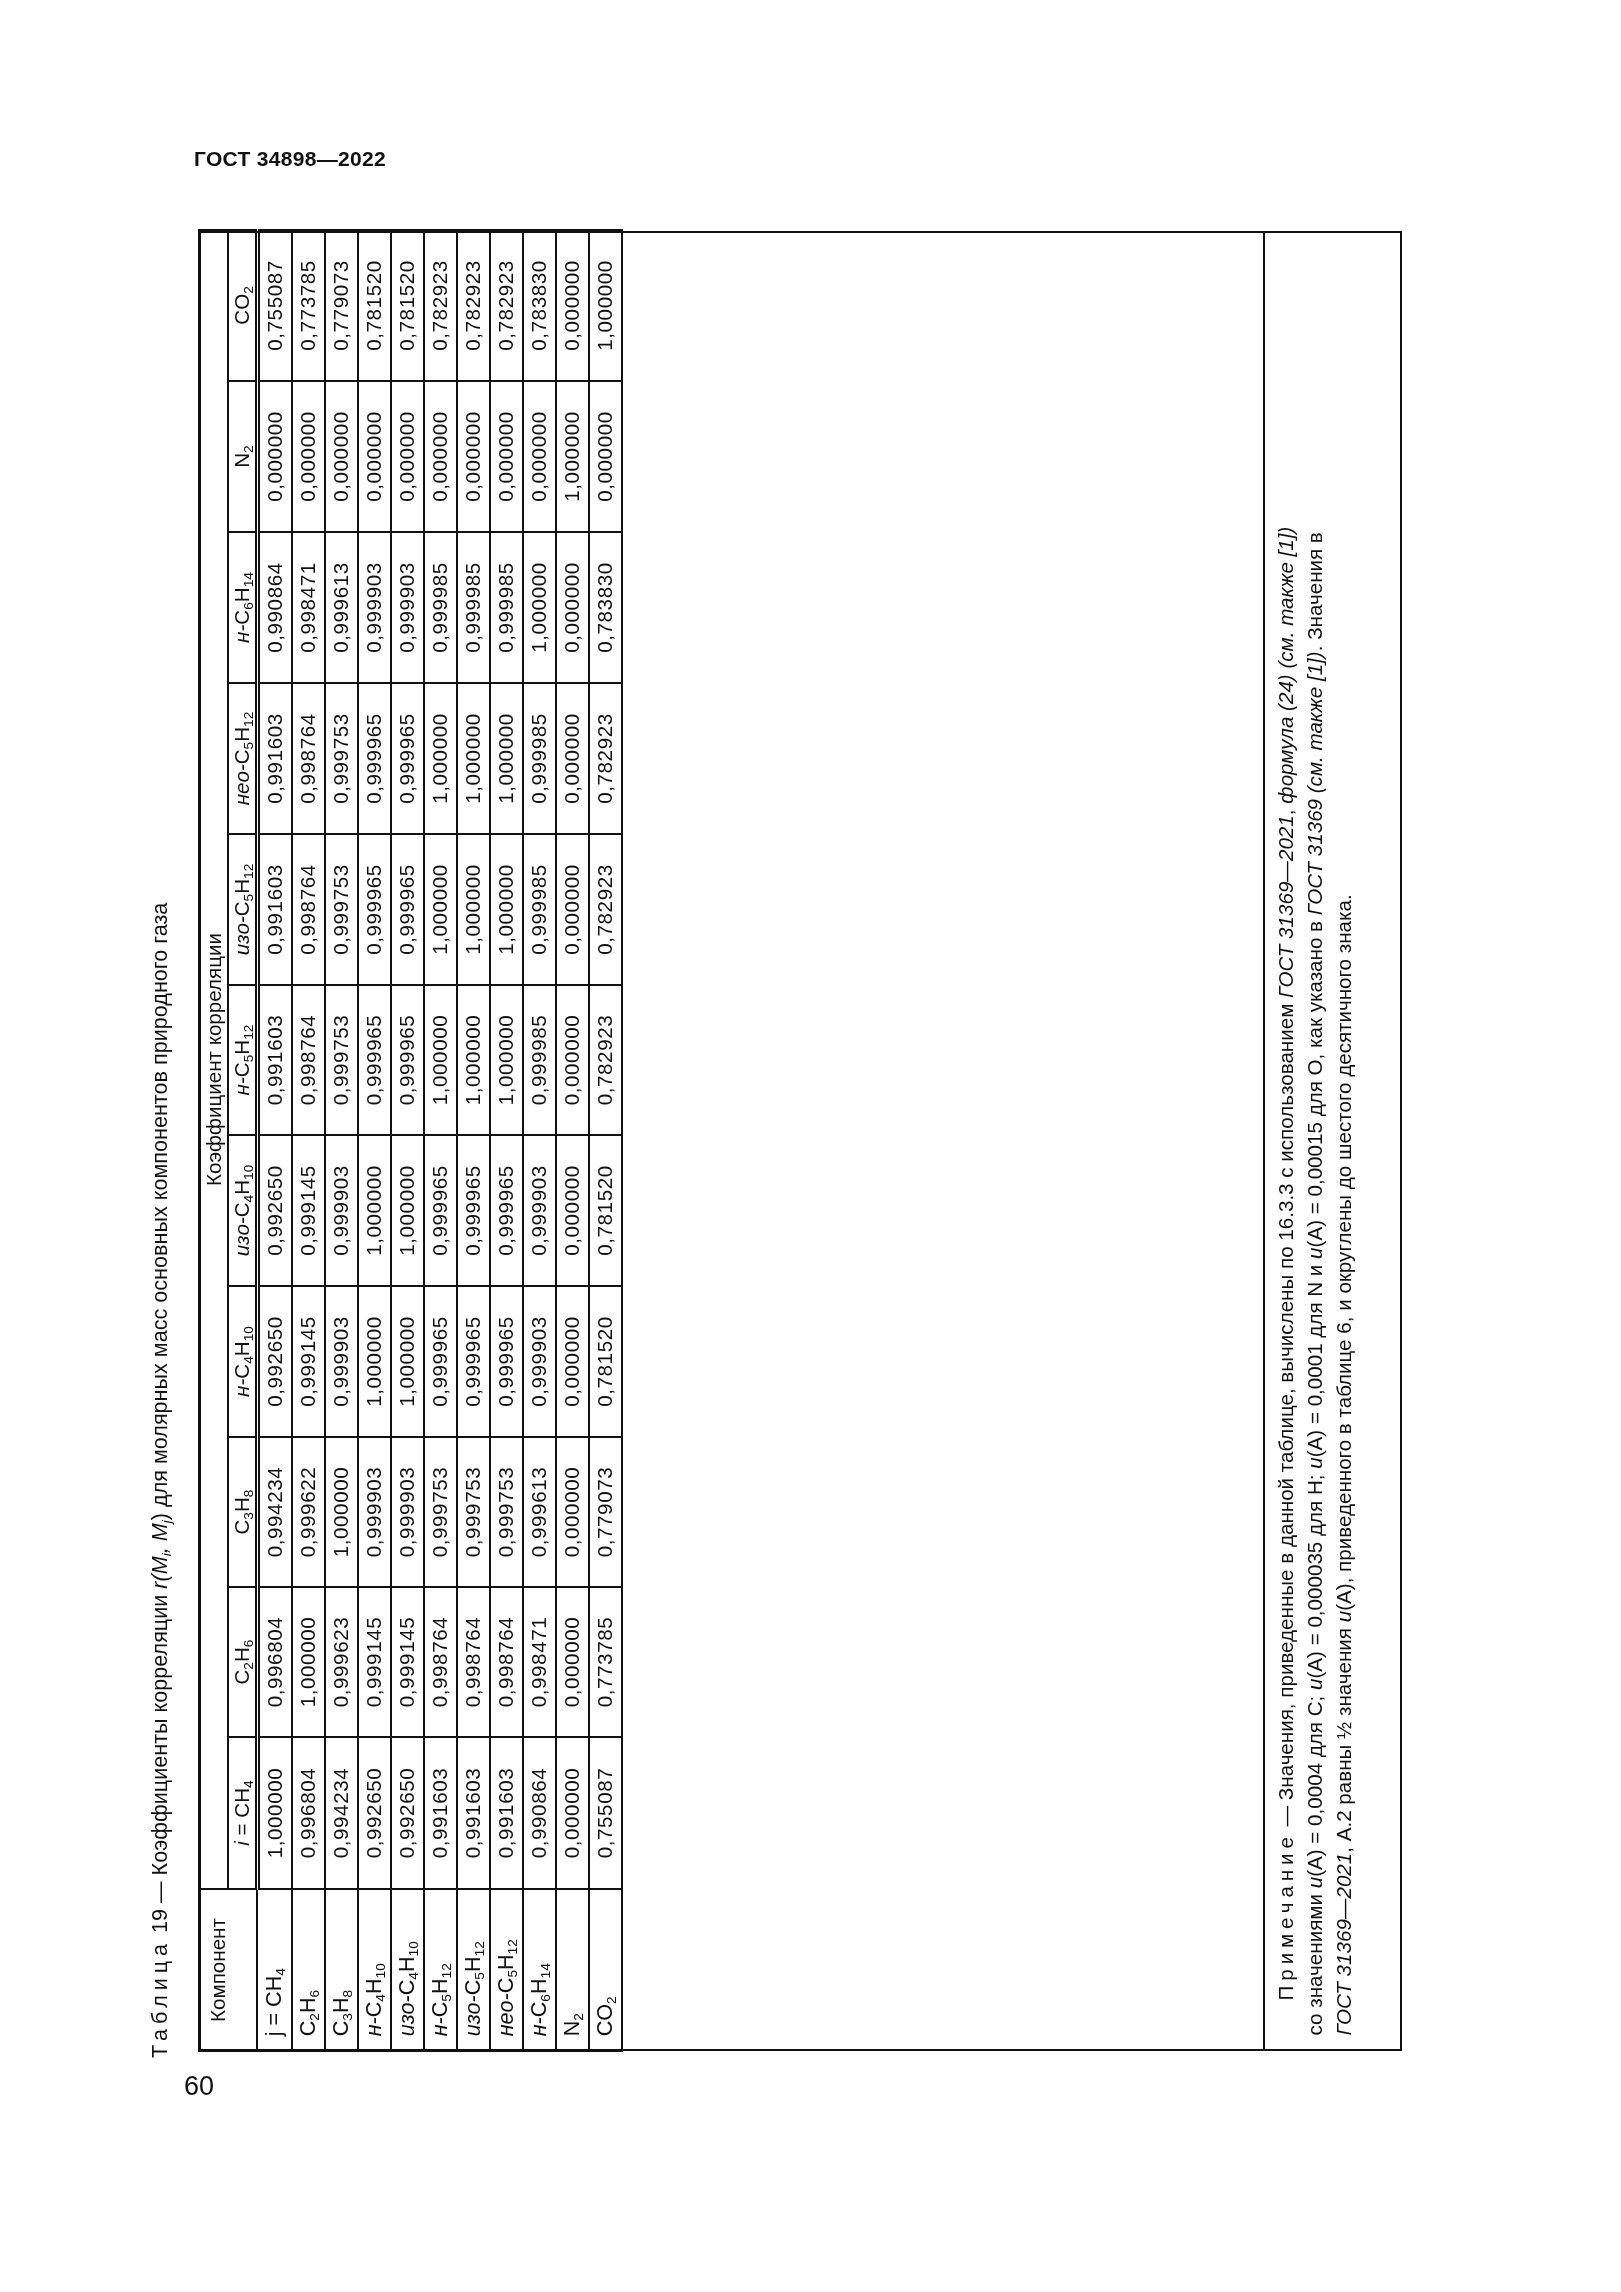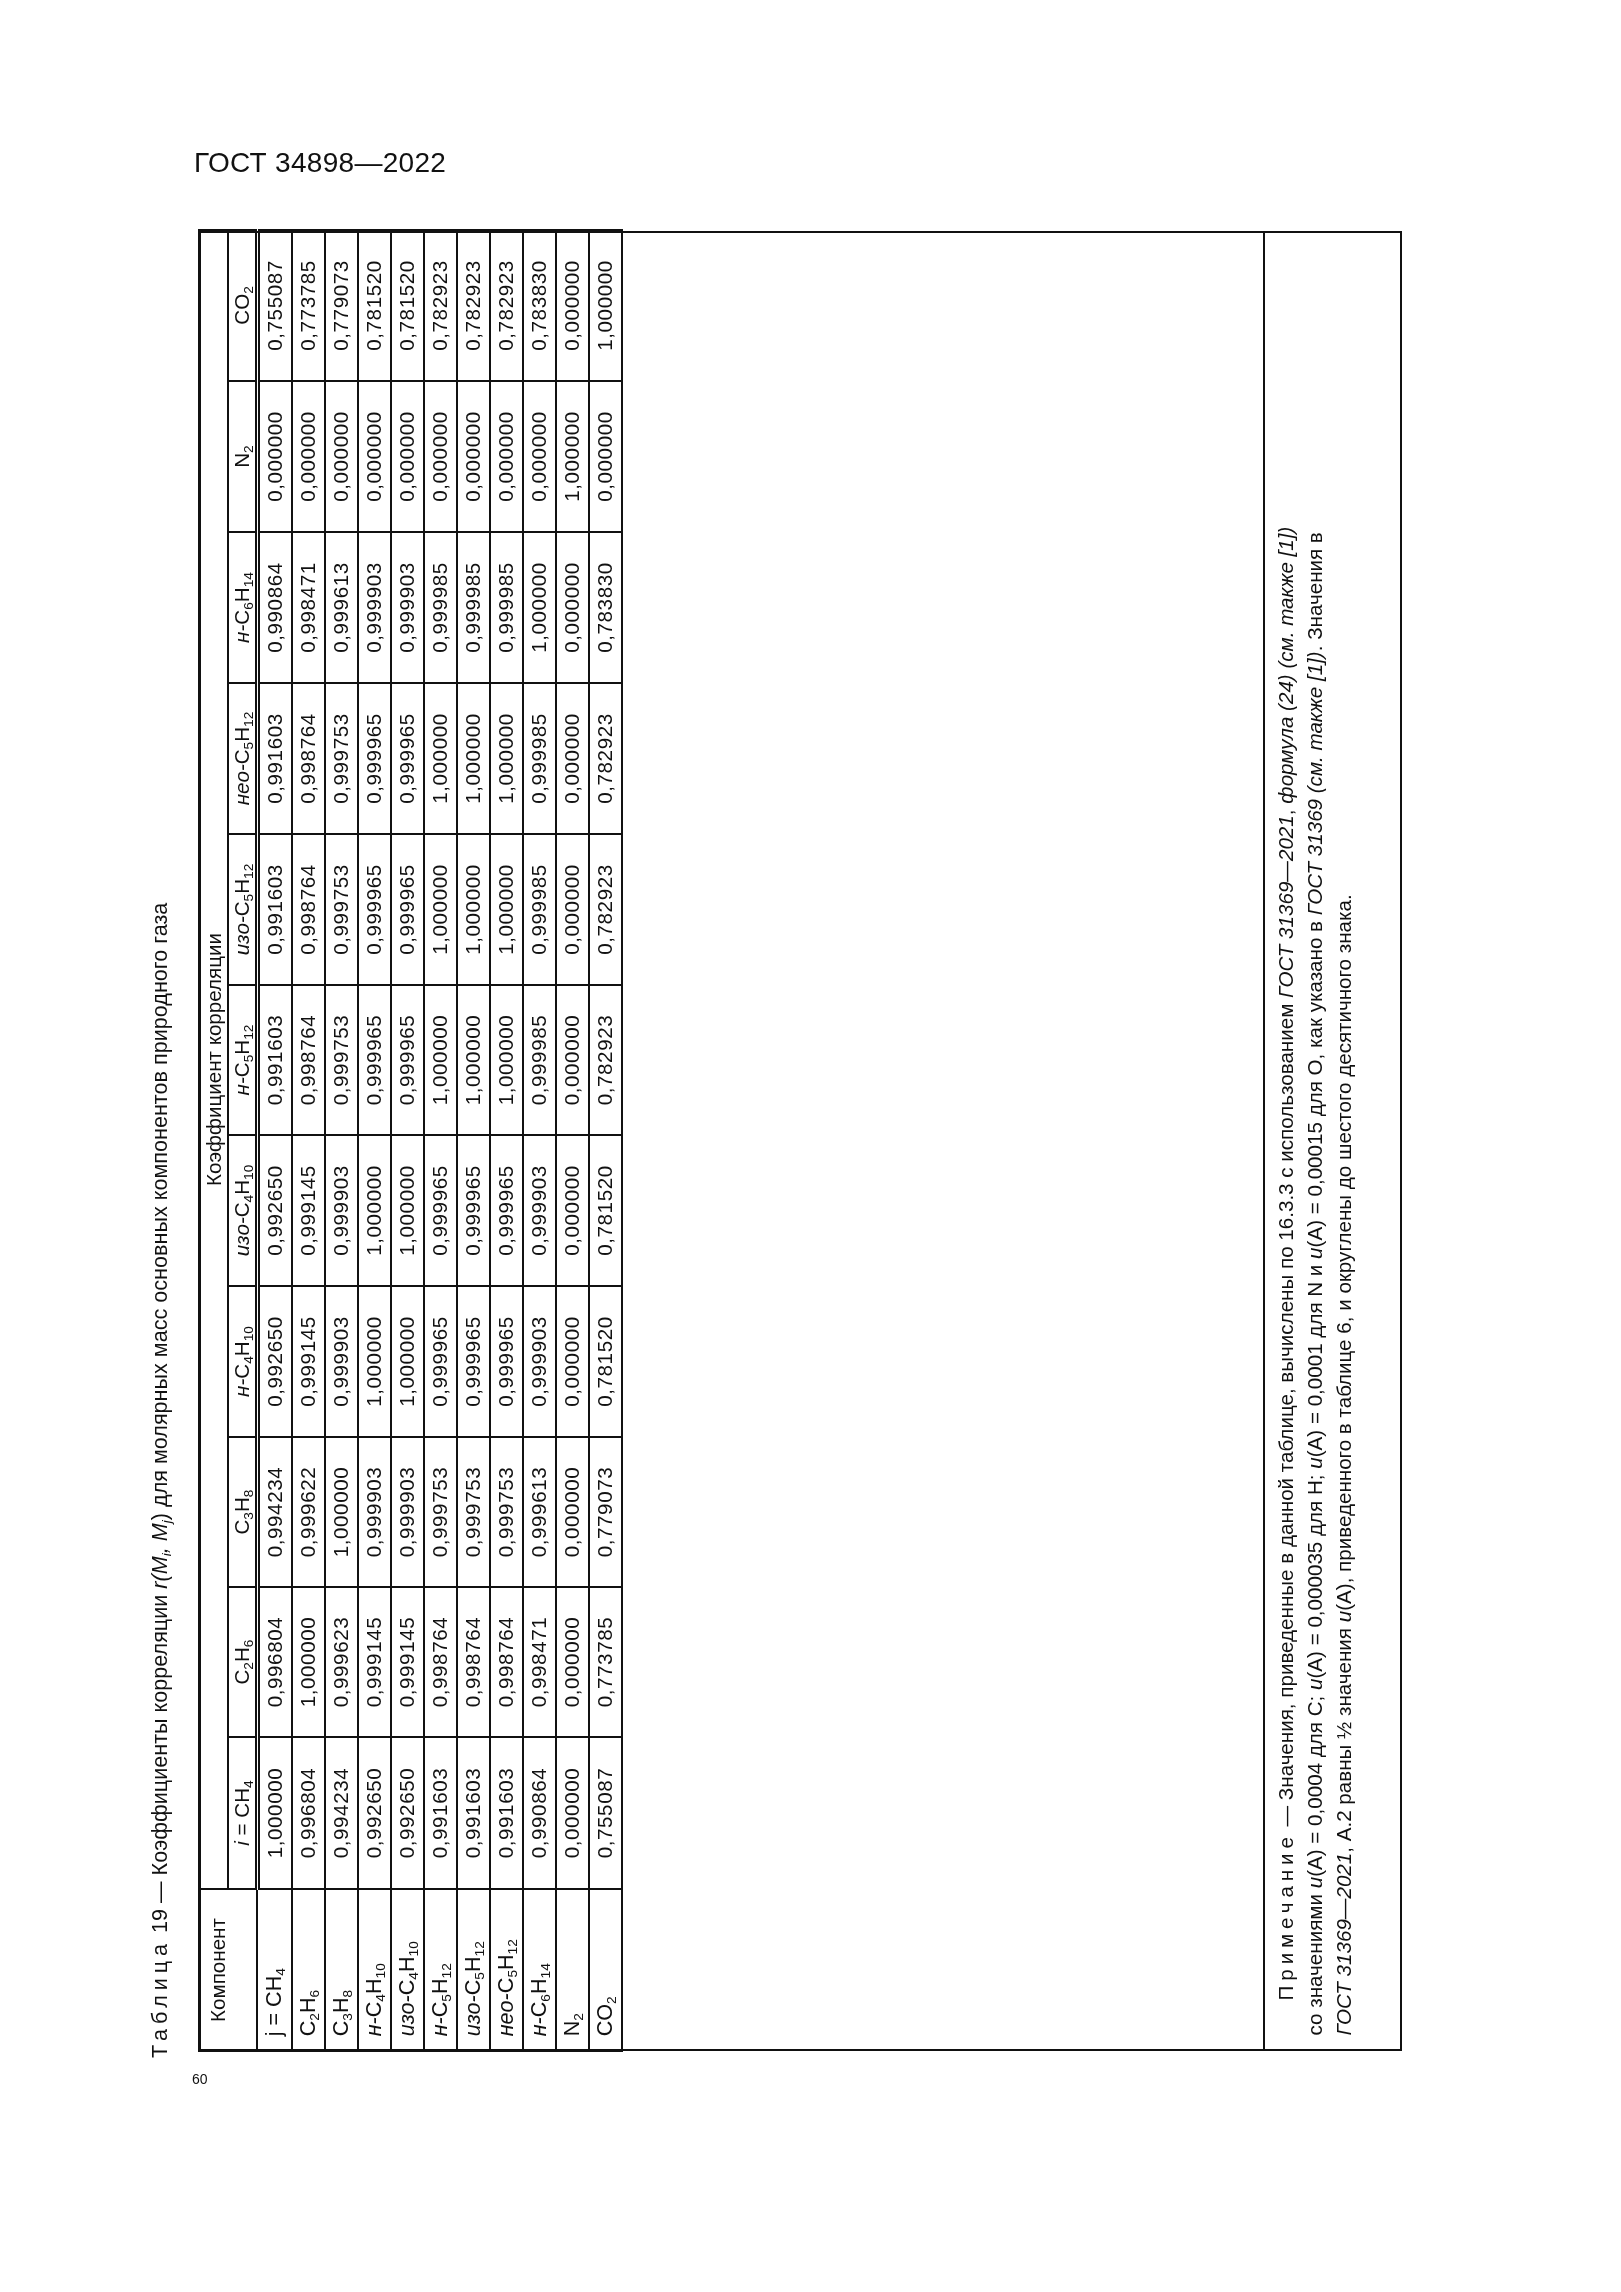--- a/index.html
+++ b/index.html
@@ -2,24 +2,24 @@
 <html><head>
 <meta charset="utf-8">
 <style>
   html, body { margin: 0; padding: 0; }
   body {
     width: 1621px; height: 2293px; background: #ffffff; position: relative; overflow: hidden;
     font-family: "Liberation Sans", sans-serif; color: #111;
   }
   .doc-header {
     position: absolute; left: 194px; top: 147px;
-    font-size: 28px; font-weight: normal; letter-spacing: 0.3px;
+    font-size: 21px; font-weight: bold; letter-spacing: 0.3px;
   }
   .page-number {
-    position: absolute; left: 192px; top: 2071px; font-size: 14px;
+    position: absolute; left: 184px; top: 2071px; font-size: 27px;
   }
   
   .rot {
     position: absolute;
     width: 1862px; height: 1274px;
     left: 137px; top: 2058px;
     transform-origin: 0 0;
     transform: rotate(-90deg);
   }
   .caption {

